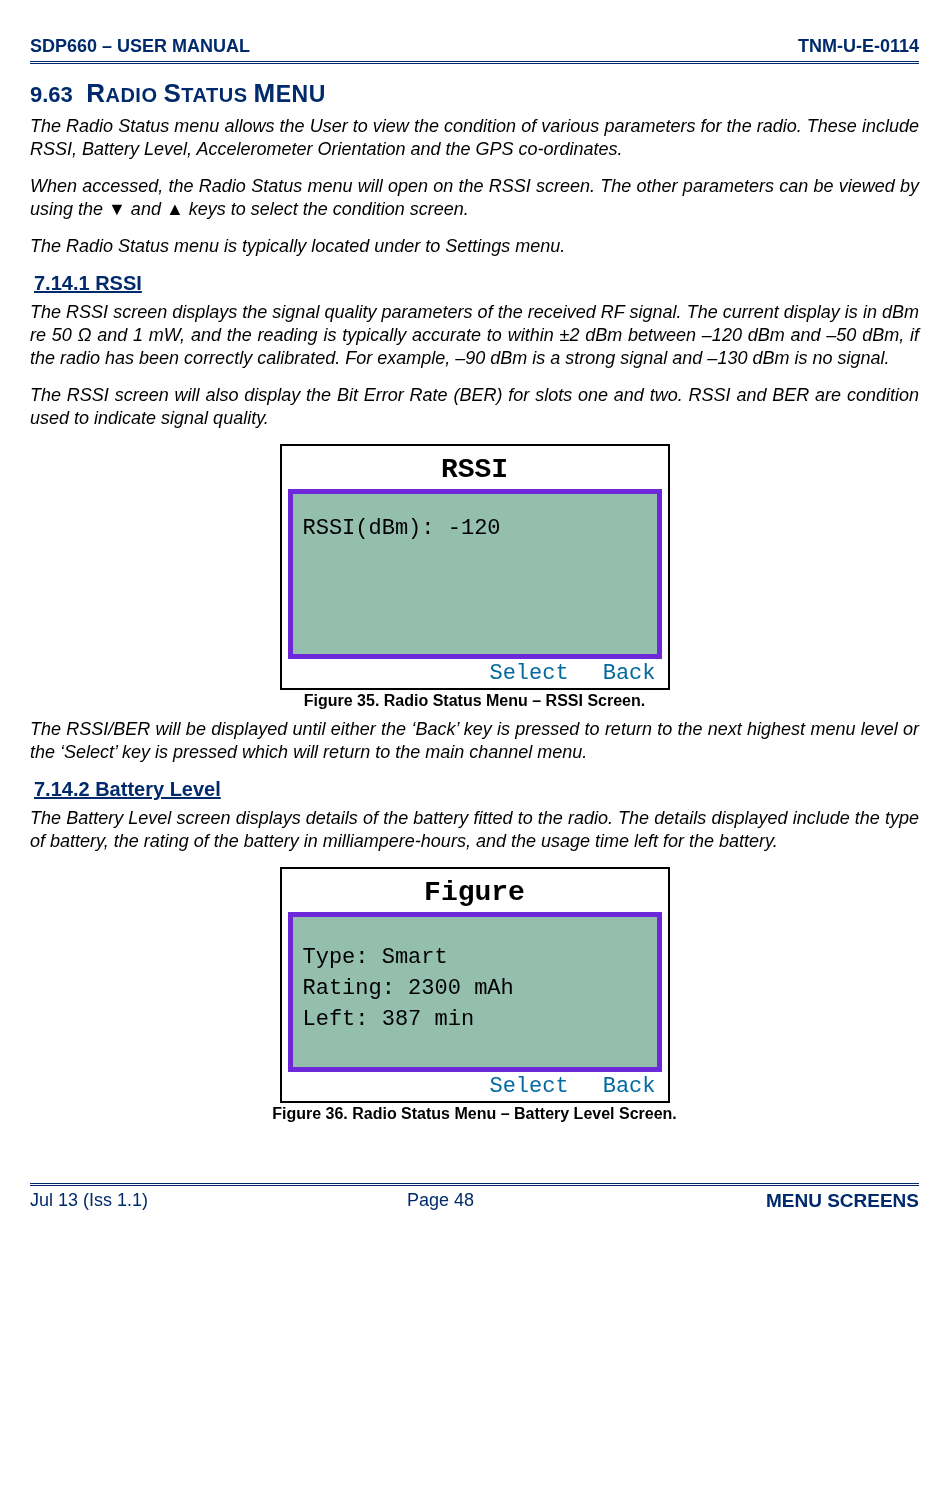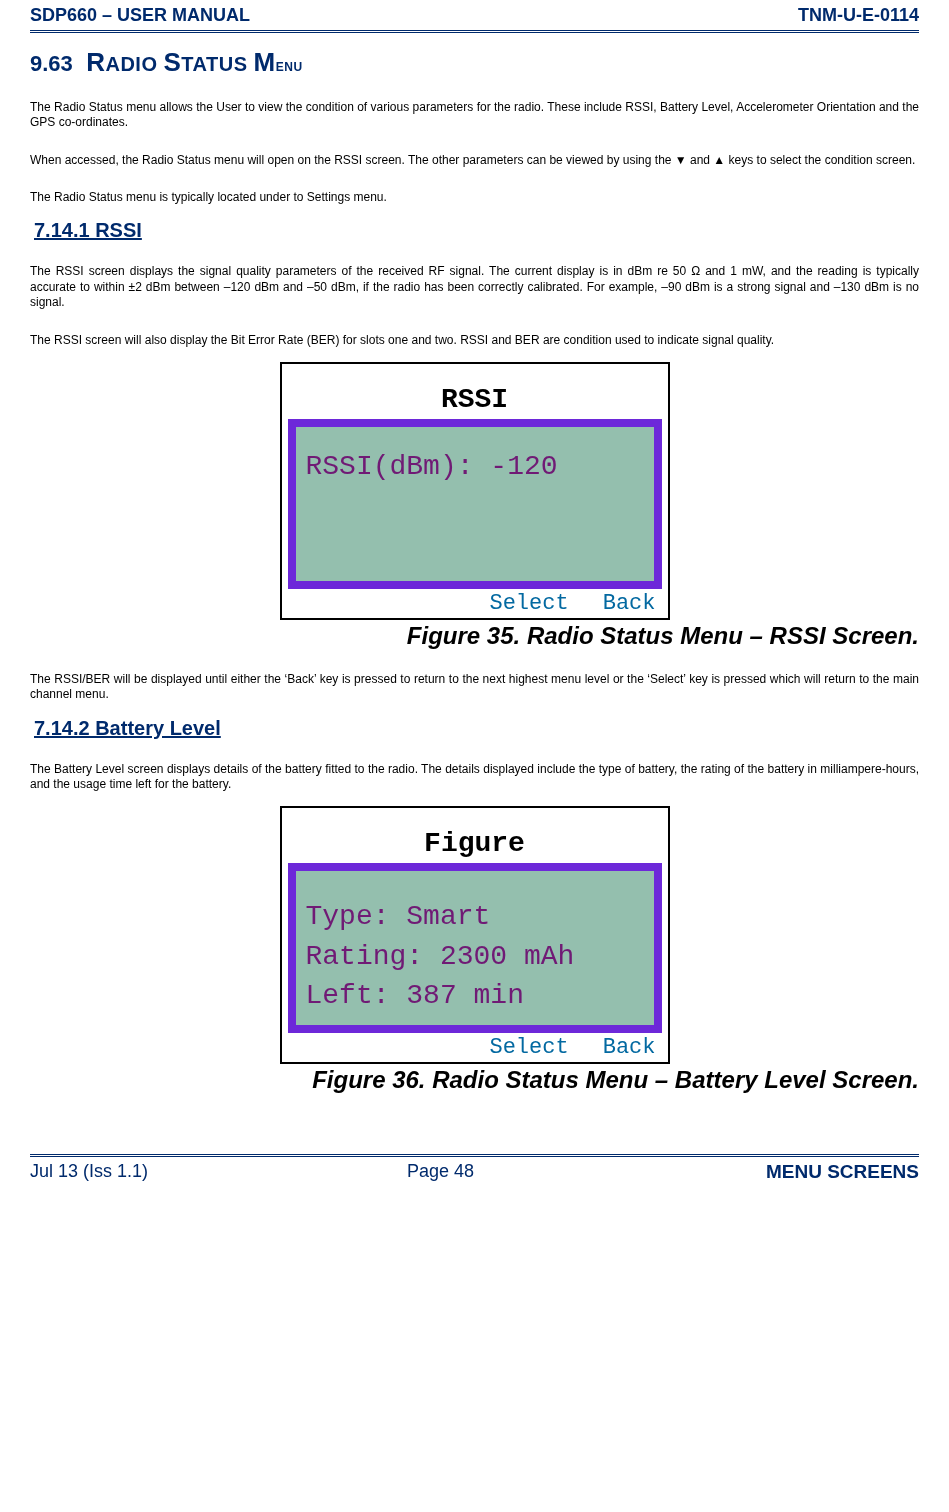--- a/index.html
+++ b/index.html
@@ -8,21 +8,21 @@
     padding: 0;
     font-family: Arial, Helvetica, sans-serif;
     background: #fff;
     color: #000;
     width: 949px;
   }
   .page {
     box-sizing: border-box;
     width: 949px;
     min-height: 1512px;
-    padding: 5px 30px 10px 30px;
+    padding: 36px 30px 10px 30px;
     position: relative;
     border-radius: 27px;
   }
   
   .hdr-row {
     display: flex;
     justify-content: space-between;
     font-weight: bold;
     color: #002a6c;
     font-size: 18px;
@@ -43,66 +43,66 @@
   .sec-h .num { font-size: 22px; }
   .sec-h .caps { font-variant: small-caps; letter-spacing: 0.5px; }
   .sub-h {
     color: #002a6c;
     font-weight: bold;
     font-size: 20px;
     margin: 14px 0 4px 4px;
     text-decoration: underline;
   }
   p.body {
-    font-size: 12px;
+    font-size: 18px;
     line-height: 1.28;
-    margin: 22px 0 14px 0;
+    margin: 6px 0 14px 0;
     text-align: justify;
+    font-style: italic;
   }
   
   .lcd-wrap {
     margin: 6px auto 0 auto;
     width: 390px;
     border: 2px solid #000;
     box-sizing: border-box;
     padding: 4px 6px 2px 6px;
     font-family: "Courier New", monospace;
   }
   .lcd-title {
     text-align: center;
     font-size: 28px;
     font-weight: bold;
-    margin: 16px 0 4px 0;
+    margin: 4px 0 4px 0;
   }
   .lcd-screen {
-    border: 8px solid #6d28d9;
+    border: 5px solid #6d28d9;
     background: #94bfae;
     min-height: 140px;
     box-sizing: border-box;
     padding: 18px 10px 10px 10px;
-    font-size: 28px;
-    color: #701a75;
+    font-size: 22px;
+    color: #000000;
     line-height: 1.4;
   }
   .lcd-screen.short { min-height: 170px; padding-top: 20px; }
   .lcd-actions {
     display: flex;
     justify-content: flex-end;
     gap: 34px;
     font-size: 22px;
     color: #0369a1;
     padding: 2px 6px 0 0;
   }
   .lcd-actions span { }
   .fig-cap {
     font-weight: bold;
-    text-align: right;
-    font-size: 24px;
+    text-align: center;
+    font-size: 16px;
     margin: 2px 0 8px 0;
-    font-style: italic;
   }
   
   .ftr-rule {
     border-top: 3px double #002a6c;
     margin-top: 60px;
   }
   .ftr-row {
     display: flex;
     justify-content: space-between;
     align-items: flex-start;
@@ -121,21 +121,21 @@
 
   <div class="hdr-row">
     <span>SDP660 – USER MANUAL</span>
     <span>TNM-U-E-0114</span>
   </div>
   <div class="hdr-rule"></div>
 
   <div class="sec-h">
     <span class="num">9.63</span>&nbsp;
     <span class="caps">
-      <span style="font-size:26px">R</span><span style="font-size:20px">ADIO </span><span style="font-size:26px">S</span><span style="font-size:20px">TATUS </span><span style="font-size:26px">M</span><span style="font-size:12px">ENU</span>
+      <span style="font-size:26px">R</span><span style="font-size:20px">ADIO </span><span style="font-size:26px">S</span><span style="font-size:20px">TATUS </span><span style="font-size:26px">M</span><span style="font-size:23px">ENU</span>
     </span>
   </div>
 
   <p class="body">The Radio Status menu allows the User to view the condition of various parameters for the radio. These include RSSI, Battery Level, Accelerometer Orientation and the GPS co-ordinates.</p>
   <p class="body">When accessed, the Radio Status menu will open on the RSSI screen.  The other parameters can be viewed by using the ▼ and ▲ keys to select the condition screen.</p>
   <p class="body">The Radio Status menu is typically located under to Settings menu.</p>
 
   <div class="sub-h">7.14.1   RSSI</div>
   <p class="body">The RSSI screen displays the signal quality parameters of the received RF signal.  The current display is in dBm re 50 Ω and 1 mW, and the reading is typically accurate to within ±2 dBm between –120 dBm and –50 dBm, if the radio has been correctly calibrated.  For example, –90 dBm is a strong signal and –130 dBm is no signal.</p>
   <p class="body">The RSSI screen will also display the Bit Error Rate (BER) for slots one and two.  RSSI and BER are condition used to indicate signal quality.</p>

